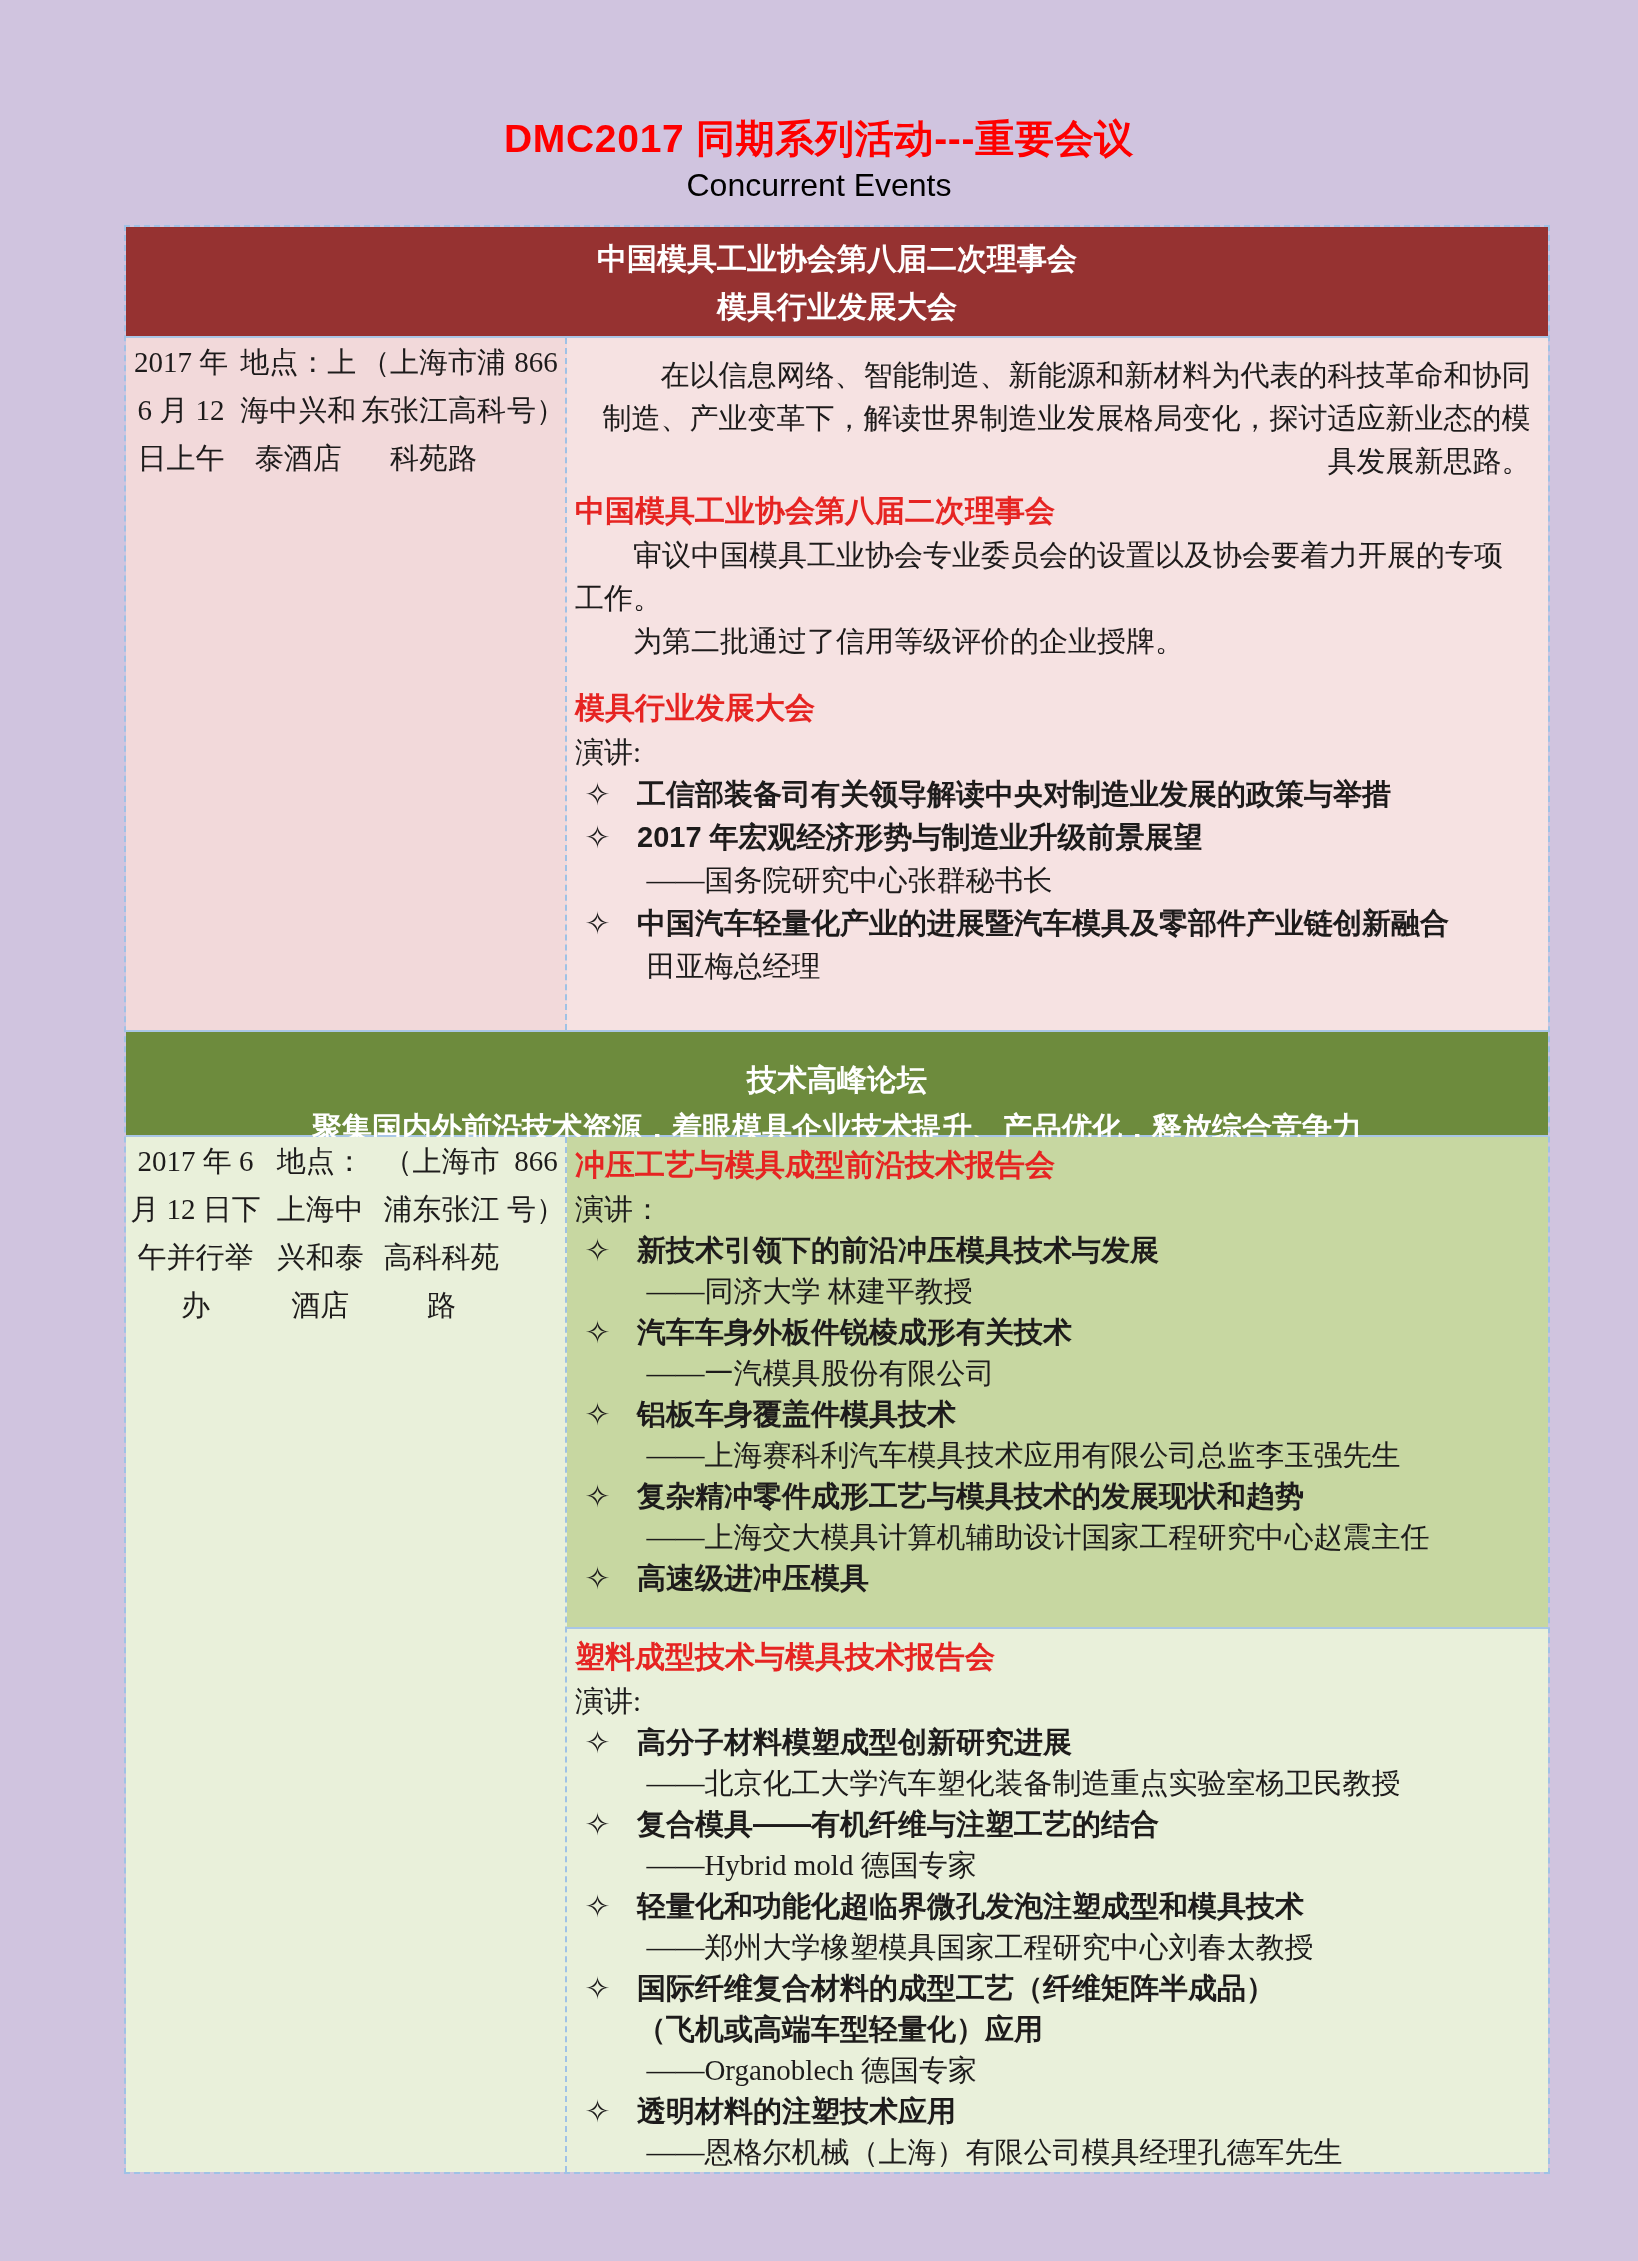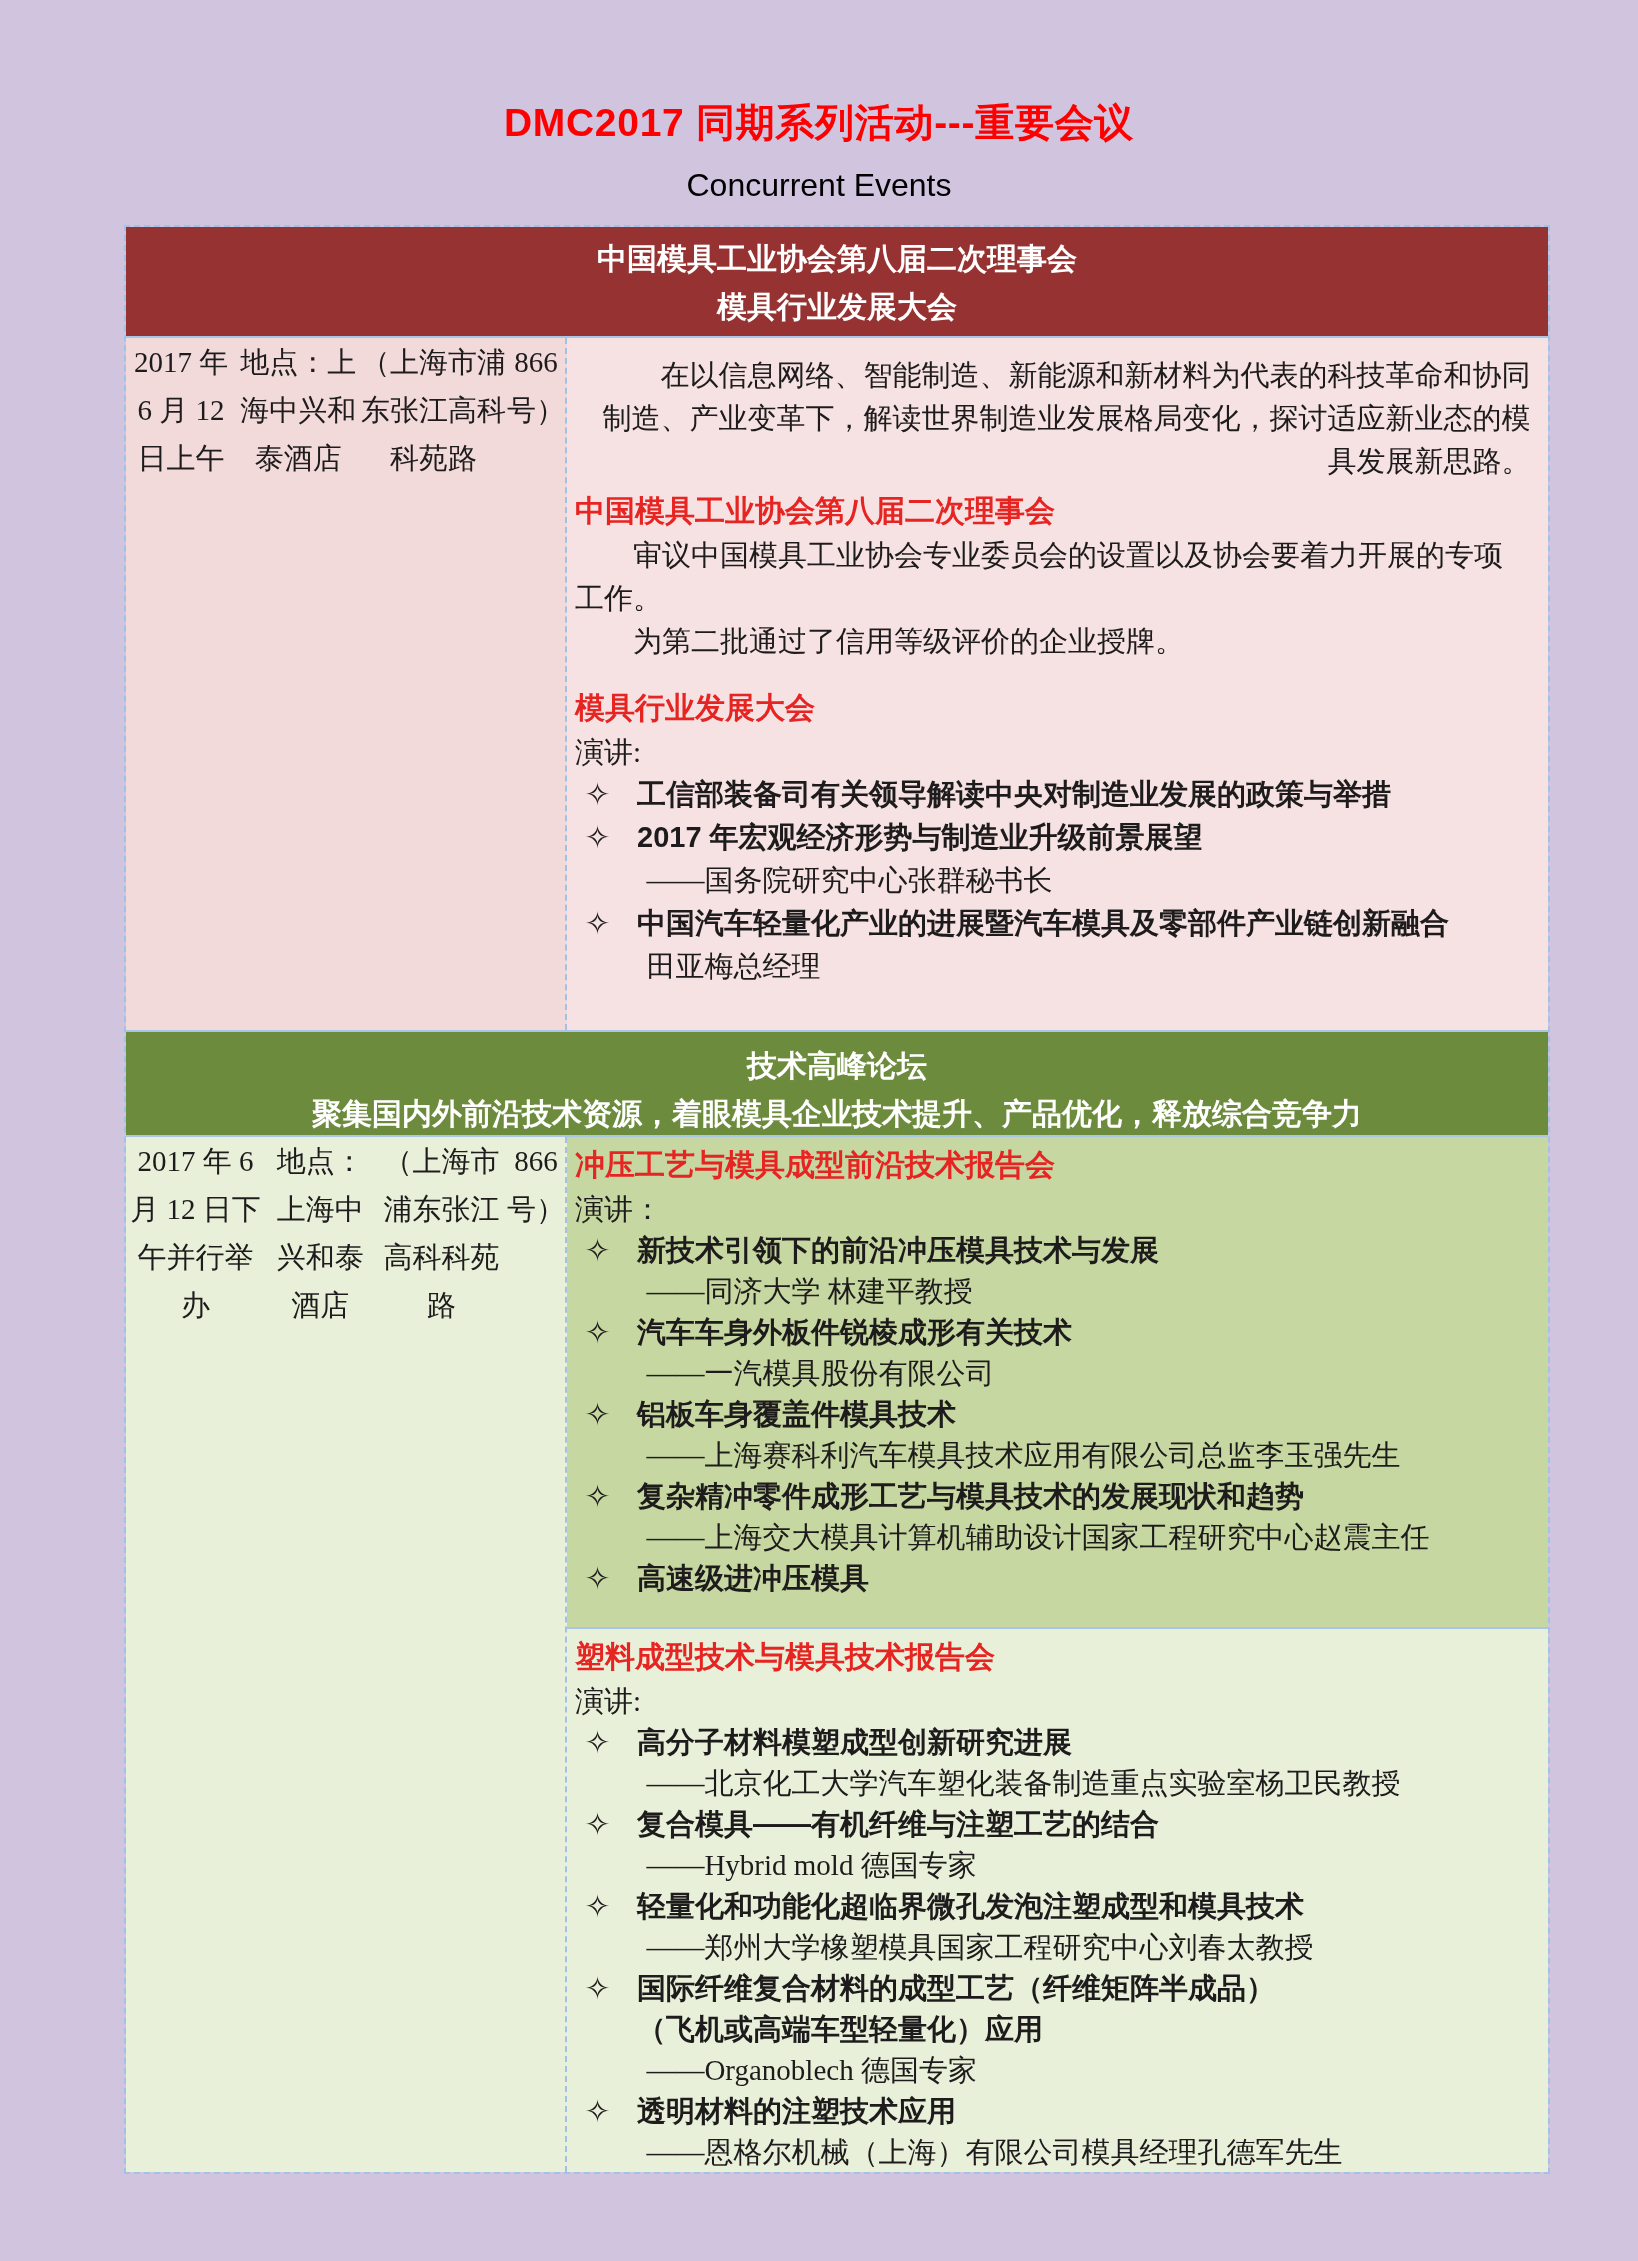--- a/index.html
+++ b/index.html
@@ -10,21 +10,21 @@
   }
   * { margin:0; padding:0; box-sizing:border-box; }
   html,body { width:1638px; }
   body {
     height:2261px; background:var(--page_bg); position:relative;
     font-family:"Liberation Serif","DejaVu Serif",serif; color:var(--text_black);
     overflow:hidden;
   }
 
   .doc-title {
-    position:absolute; top:96px; left:0; width:100%; text-align:center;
+    position:absolute; top:112px; left:0; width:100%; text-align:center;
     font-family:"Liberation Sans","DejaVu Sans",sans-serif;
     font-size:39px; font-weight:bold; color:var(--title_red); letter-spacing:0.7px;
   }
   .doc-subtitle {
     position:absolute; top:167px; left:0; width:100%; text-align:center;
     font-family:"Liberation Sans","DejaVu Sans",sans-serif;
     font-size:32px; color:#000000;
   }
 
   .event-table {
@@ -35,21 +35,21 @@
     text-align:center; color:var(--header_text);
     font-family:"Liberation Sans","DejaVu Sans",sans-serif; font-weight:bold;
   }
   .hdr-red {
     height:111px; background:var(--header1_bg);
     font-size:30px; line-height:48px; padding-top:8px;
     border-bottom:2px solid var(--grid_solid);
   }
   .hdr-green {
     height:107px; background:var(--header2_bg);
-    font-size:30px; line-height:48px; padding-top:10px;
+    font-size:30px; line-height:48px; padding-top:24px;
     border-top:2px solid var(--grid_solid);
     border-bottom:2px solid var(--grid_solid);
   }
   .row { display:flex; align-items:stretch; }
   .cell { overflow:hidden; }
   .left-cell {
     width:441px; flex:0 0 441px;
     border-right:2px dashed var(--grid_dash);
     display:flex; flex-direction:row; justify-content:center;
     text-align:center; font-size:29px; line-height:48px;

